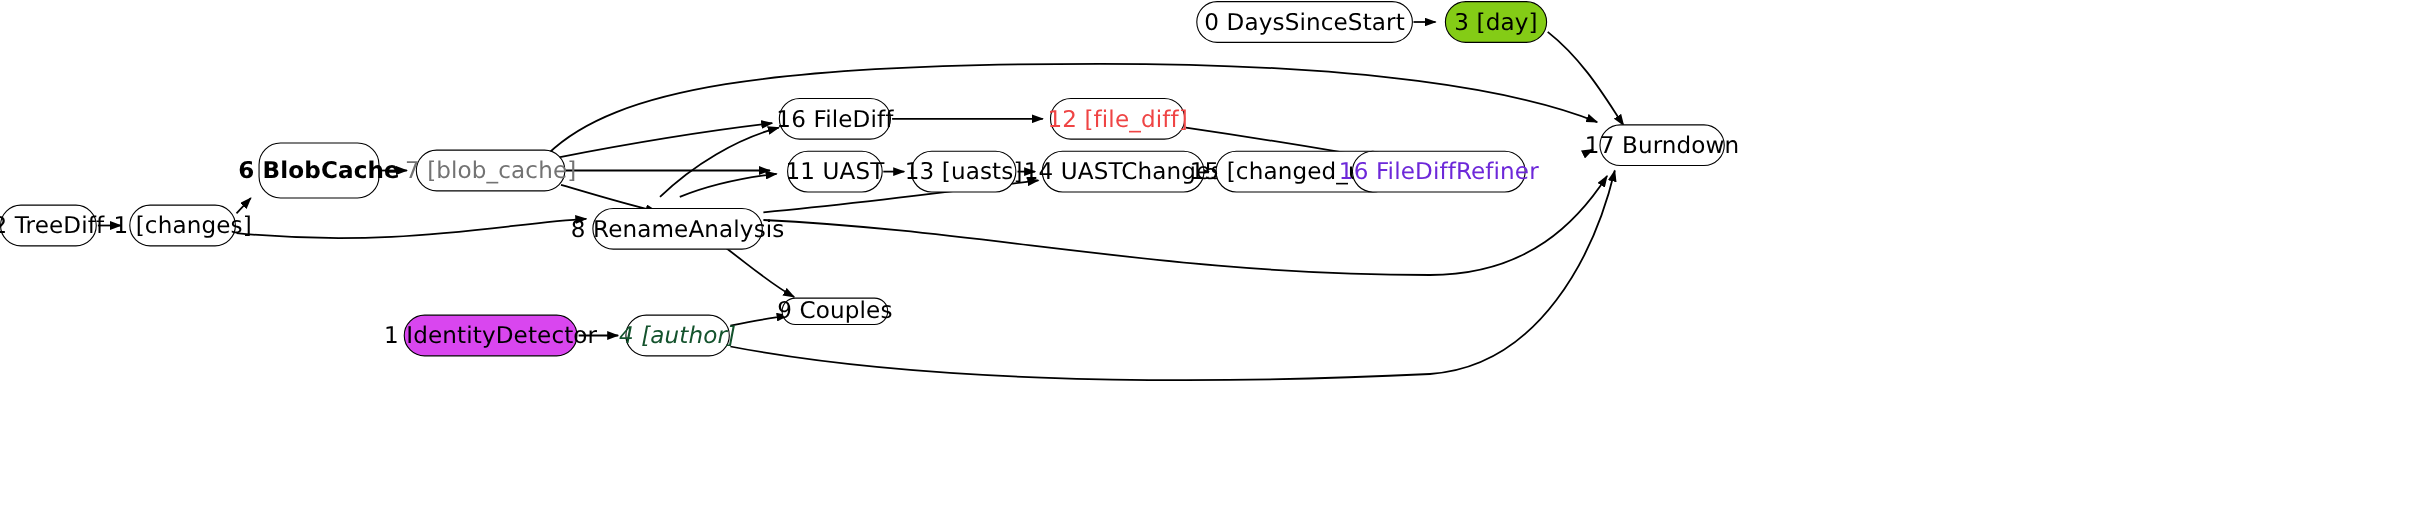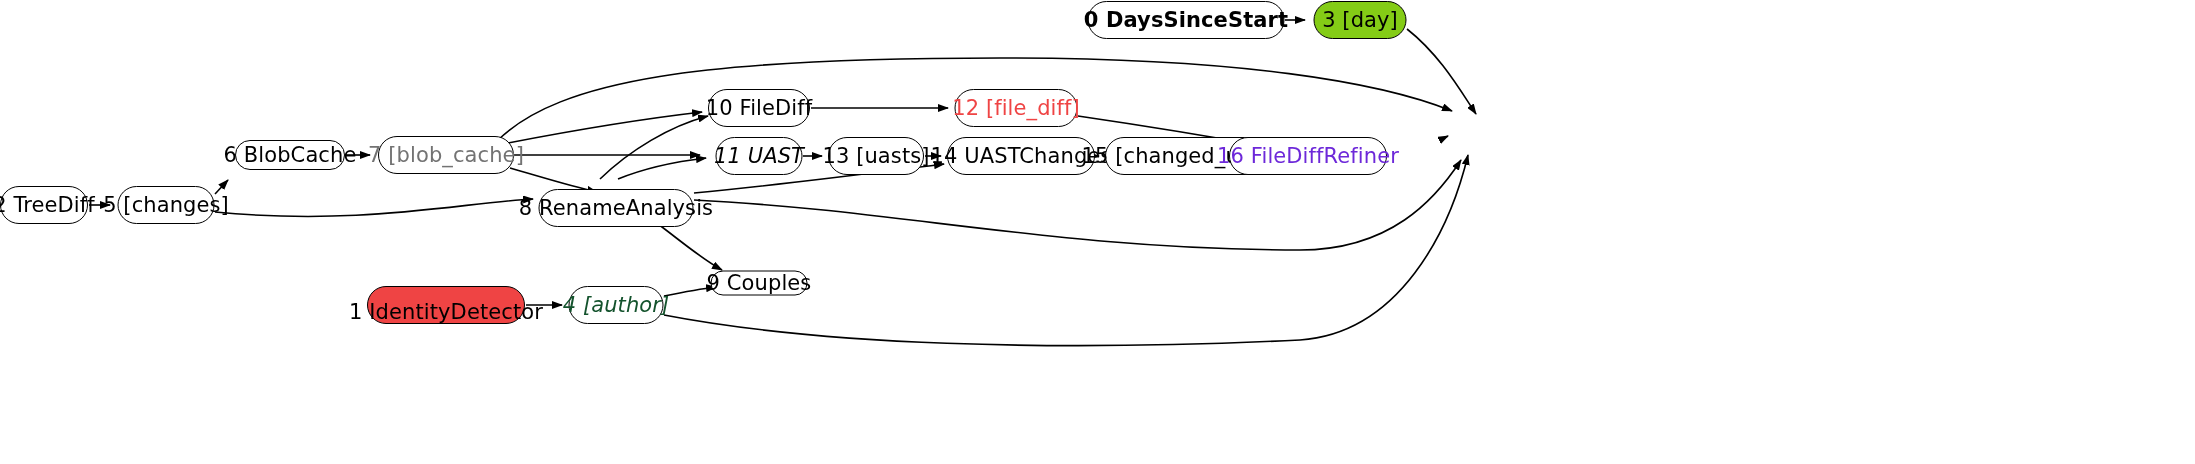--- a/index.html
+++ b/index.html
@@ -88,66 +88,69 @@
         <path d="M 1096 156 L 1099 156" marker-end="url(#arrowhead)"></path>
         <path d="M 1268 156 L 1275 156" marker-end="url(#arrowhead)"></path>
         <path d="M 1440 140 L 1448 136" marker-end="url(#arrowhead)"></path>
         <path d="M 526 305 L 562 305" marker-end="url(#arrowhead)"></path>
         <path d="M 664 296 C 684 292 700 289 716 287" marker-end="url(#arrowhead)"></path>
         <path d="M 664 315 C 820 345 1050 352 1300 340 C 1400 333 1450 230 1468 155" marker-end="url(#arrowhead)"></path>
       </g>
   </svg>
 
   <div id="node-layer">
-      <div class="graph-node" style="left: 1186px; top: 20px; width: 197px; height: 38px; background: rgb(255, 255, 255); border-color: rgb(0, 0, 0); color: rgb(0, 0, 0); font-weight: bold;">
+      <div class="graph-node" style="left: 1186px; top: 20px; width: 197px; height: 38px; background: rgb(255, 255, 255); border-color: rgb(0, 0, 0); color: rgb(0, 0, 0);">
         <span class="node-label">0 DaysSinceStart</span>
       </div>
       <div class="graph-node" style="left: 1360px; top: 20px; width: 93px; height: 38px; background: #84cc16; border-color: rgb(0, 0, 0); color: rgb(0, 0, 0);">
         <span class="node-label">3 [day]</span>
       </div>
       <div class="graph-node" style="left: 44px; top: 205px; width: 88px; height: 38px; background: rgb(255, 255, 255); border-color: rgb(0, 0, 0); color: rgb(0, 0, 0);">
         <span class="node-label">2 TreeDiff</span>
       </div>
       <div class="graph-node" style="left: 166px; top: 205px; width: 97px; height: 38px; background: rgb(255, 255, 255); border-color: rgb(0, 0, 0); color: rgb(0, 0, 0);">
-        <span class="node-label">5 [changes]</span>
+        <span class="node-label">1 [changes]</span>
       </div>
-      <div class="graph-node" style="left: 290px; top: 155px; width: 110px; height: 30px; background: rgb(255, 255, 255); border-color: rgb(0, 0, 0); color: rgb(0, 0, 0);">
+      <div class="graph-node" style="left: 290px; top: 155px; width: 110px; height: 51px; background: rgb(255, 255, 255); border-color: rgb(0, 0, 0); color: rgb(0, 0, 0); font-weight: bold;">
         <span class="node-label">6 BlobCache</span>
       </div>
       <div class="graph-node" style="left: 446px; top: 155px; width: 136px; height: 38px; background: rgb(255, 255, 255); border-color: rgb(0, 0, 0); color: #737373;">
         <span class="node-label">7 [blob_cache]</span>
       </div>
       <div class="graph-node" style="left: 616px; top: 198px; width: 155px; height: 38px; background: rgb(255, 255, 255); border-color: rgb(0, 0, 0); color: rgb(0, 0, 0); margin-top: 10px;">
         <span class="node-label">8 RenameAnalysis</span>
       </div>
       <div class="graph-node" style="left: 759px; top: 283px; width: 97px; height: 25px; background: rgb(255, 255, 255); border-color: rgb(0, 0, 0); color: rgb(0, 0, 0);">
         <span class="node-label">9 Couples</span>
       </div>
       <div class="graph-node" style="left: 759px; top: 108px; width: 102px; height: 38px; background: rgb(255, 255, 255); border-color: rgb(0, 0, 0); color: rgb(0, 0, 0);">
-        <span class="node-label">10 FileDiff</span>
+        <span class="node-label">16 FileDiff</span>
       </div>
-      <div class="graph-node" style="left: 759px; top: 156px; width: 87px; height: 38px; background: rgb(255, 255, 255); border-color: rgb(0, 0, 0); color: rgb(0, 0, 0); font-style: italic;">
+      <div class="graph-node" style="left: 759px; top: 156px; width: 87px; height: 38px; background: rgb(255, 255, 255); border-color: rgb(0, 0, 0); color: rgb(0, 0, 0);">
         <span class="node-label">11 UAST</span>
       </div>
       <div class="graph-node" style="left: 1016px; top: 108px; width: 123px; height: 38px; background: rgb(255, 255, 255); border-color: rgb(0, 0, 0); color: #ef4444;">
         <span class="node-label">12 [file_diff]</span>
       </div>
       <div class="graph-node" style="left: 876px; top: 156px; width: 96px; height: 38px; background: rgb(255, 255, 255); border-color: rgb(0, 0, 0); color: rgb(0, 0, 0); align-items: center;">
         <span class="node-label">13 [uasts]</span>
       </div>
       <div class="graph-node" style="left: 1021px; top: 156px; width: 148px; height: 38px; background: rgb(255, 255, 255); border-color: rgb(0, 0, 0); color: rgb(0, 0, 0);">
         <span class="node-label">14 UASTChanges</span>
       </div>
       <div class="graph-node" style="left: 1186px; top: 156px; width: 162px; height: 38px; background: rgb(255, 255, 255); border-color: rgb(0, 0, 0); color: rgb(0, 0, 0);">
         <span class="node-label">15 [changed_uasts]</span>
       </div>
       <div class="graph-node" style="left: 1308px; top: 156px; width: 158px; height: 38px; background: rgb(255, 255, 255); border-color: rgb(0, 0, 0); color: #6d28d9;">
         <span class="node-label">16 FileDiffRefiner</span>
       </div>
-      <div class="graph-node" style="left: 446px; top: 305px; width: 158px; height: 38px; background: #ef4444; border-color: rgb(0, 0, 0); color: rgb(0, 0, 0); align-items: flex-end;">
+      <div class="graph-node" style="left: 1511px; top: 132px; width: 114px; height: 38px; background: rgb(255, 255, 255); border-color: rgb(0, 0, 0); color: rgb(0, 0, 0);">
+        <span class="node-label">17 Burndown</span>
+      </div>
+      <div class="graph-node" style="left: 446px; top: 305px; width: 158px; height: 38px; background: #d946ef; border-color: rgb(0, 0, 0); color: rgb(0, 0, 0);">
         <span class="node-label">1 IdentityDetector</span>
       </div>
       <div class="graph-node" style="left: 616px; top: 305px; width: 95px; height: 38px; background: rgb(255, 255, 255); border-color: rgb(0, 0, 0); color: #14532d; font-style: italic;">
         <span class="node-label">4 [author]</span>
       </div>
     </div>
 
 </div>
 
 </body></html>

